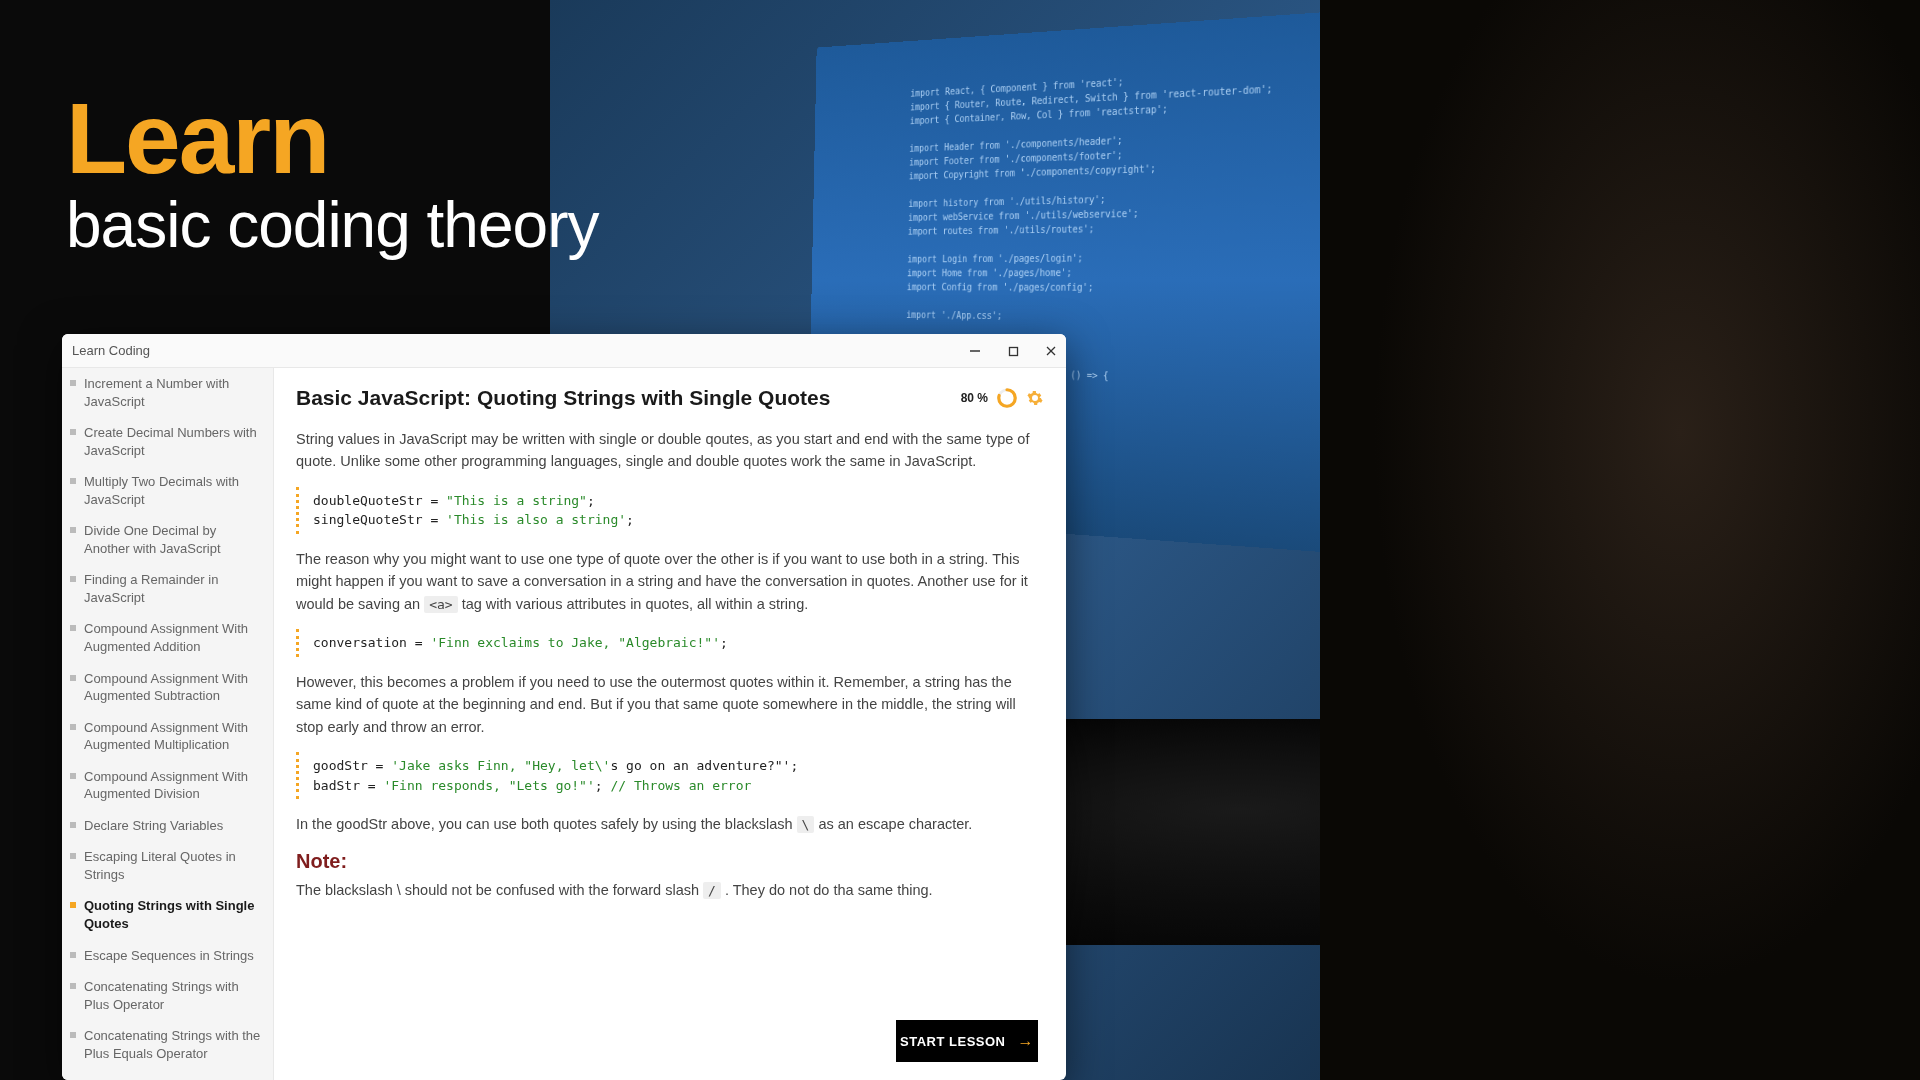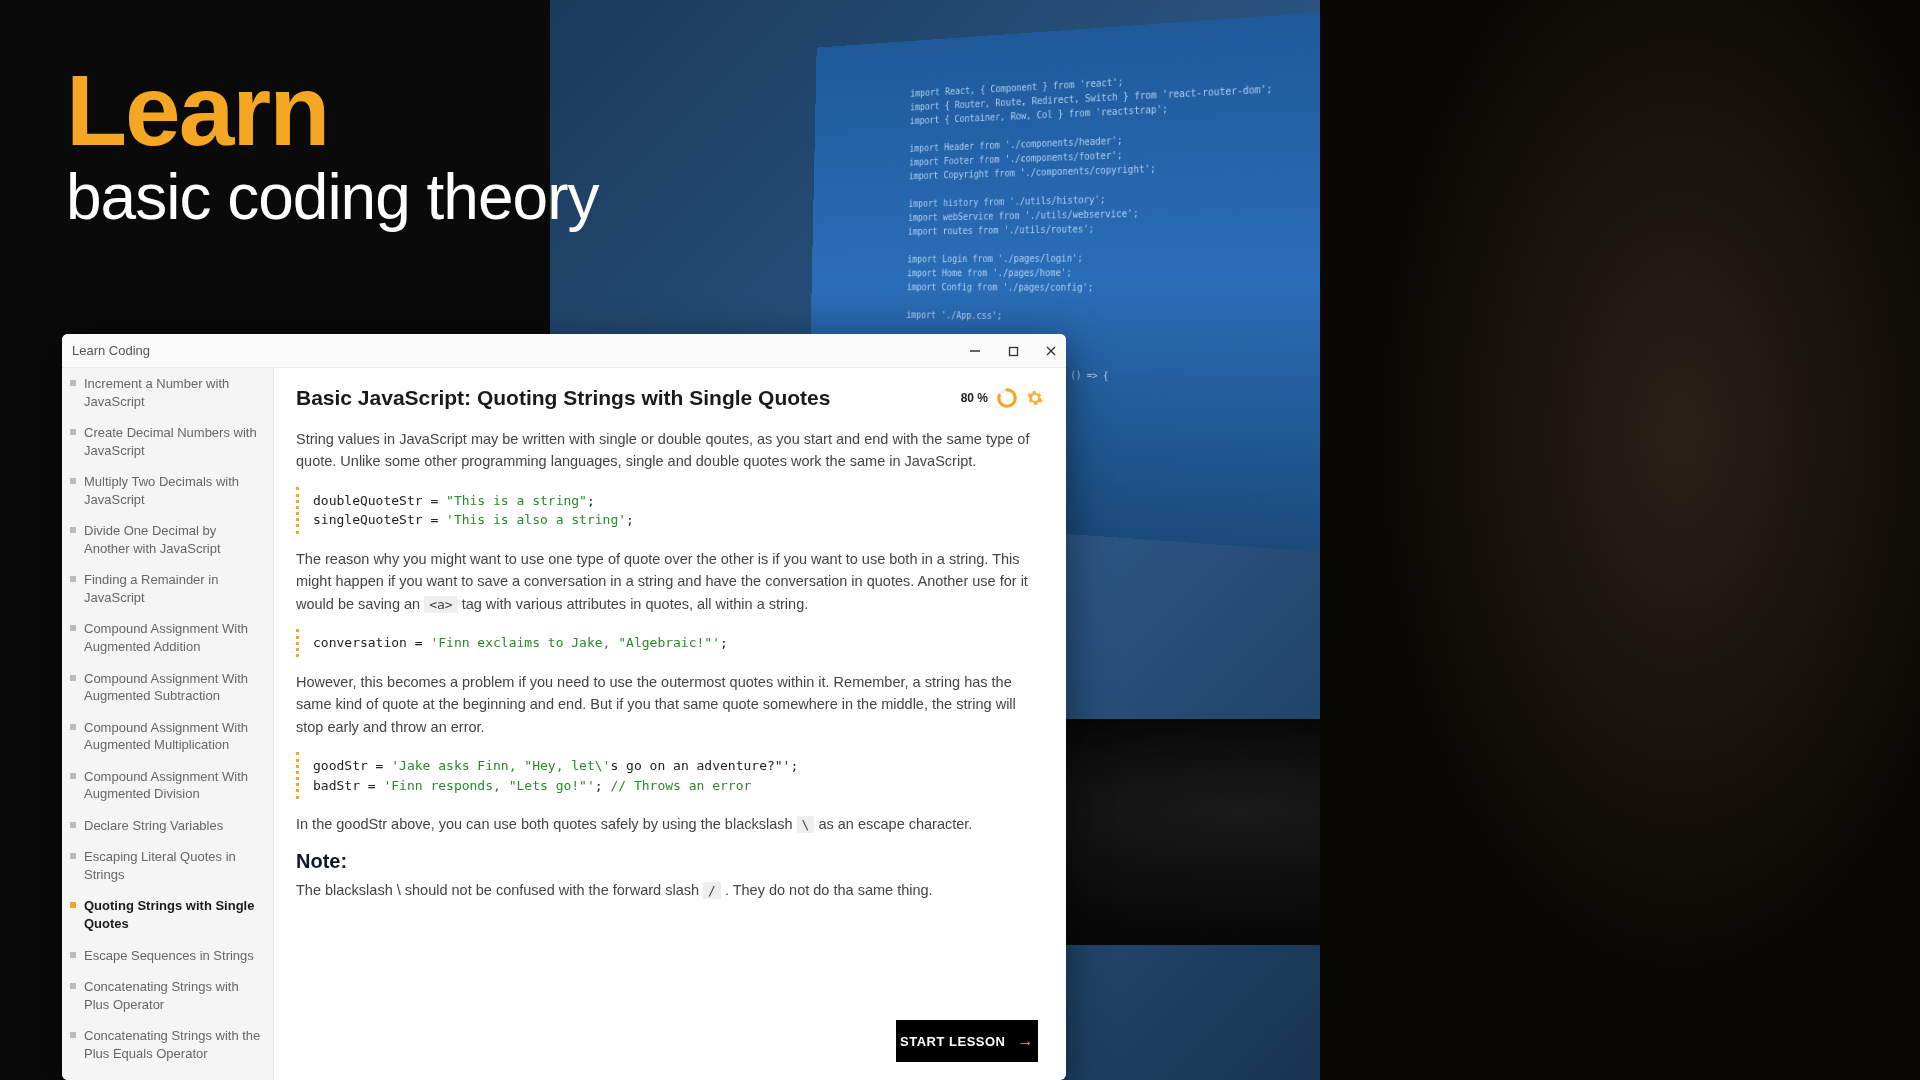--- a/index.html
+++ b/index.html
@@ -57,21 +57,21 @@
       right: 0;
       top: 0;
       width: 600px;
       height: 1080px;
       background: radial-gradient(ellipse at 60% 40%, #2a2018 0%, #0a0805 60%);
       z-index: 1;
     }
     .hero-text {
       position: absolute;
       left: 66px;
-      top: 60px;
+      top: 88px;
       z-index: 10;
     }
     .hero-learn {
       font-size: 100px;
       font-weight: 700;
       color: #f5a623;
       line-height: 1;
       letter-spacing: -2px;
     }
     .hero-sub {
@@ -221,21 +221,21 @@
       background: #eee;
       padding: 1px 5px;
       border-radius: 2px;
       font-family: monospace;
       font-size: 13px;
     }
     .note-head {
       font-size: 20px;
       font-weight: 700;
       margin-bottom: 6px;
-      color: #0f172a;
+      color: #7f1d1d;
     }
     .start-btn {
       position: absolute;
       right: 28px;
       bottom: 18px;
       background: #000;
       color: #fff;
       font-size: 13px;
       font-weight: 700;
       letter-spacing: 0.5px;

